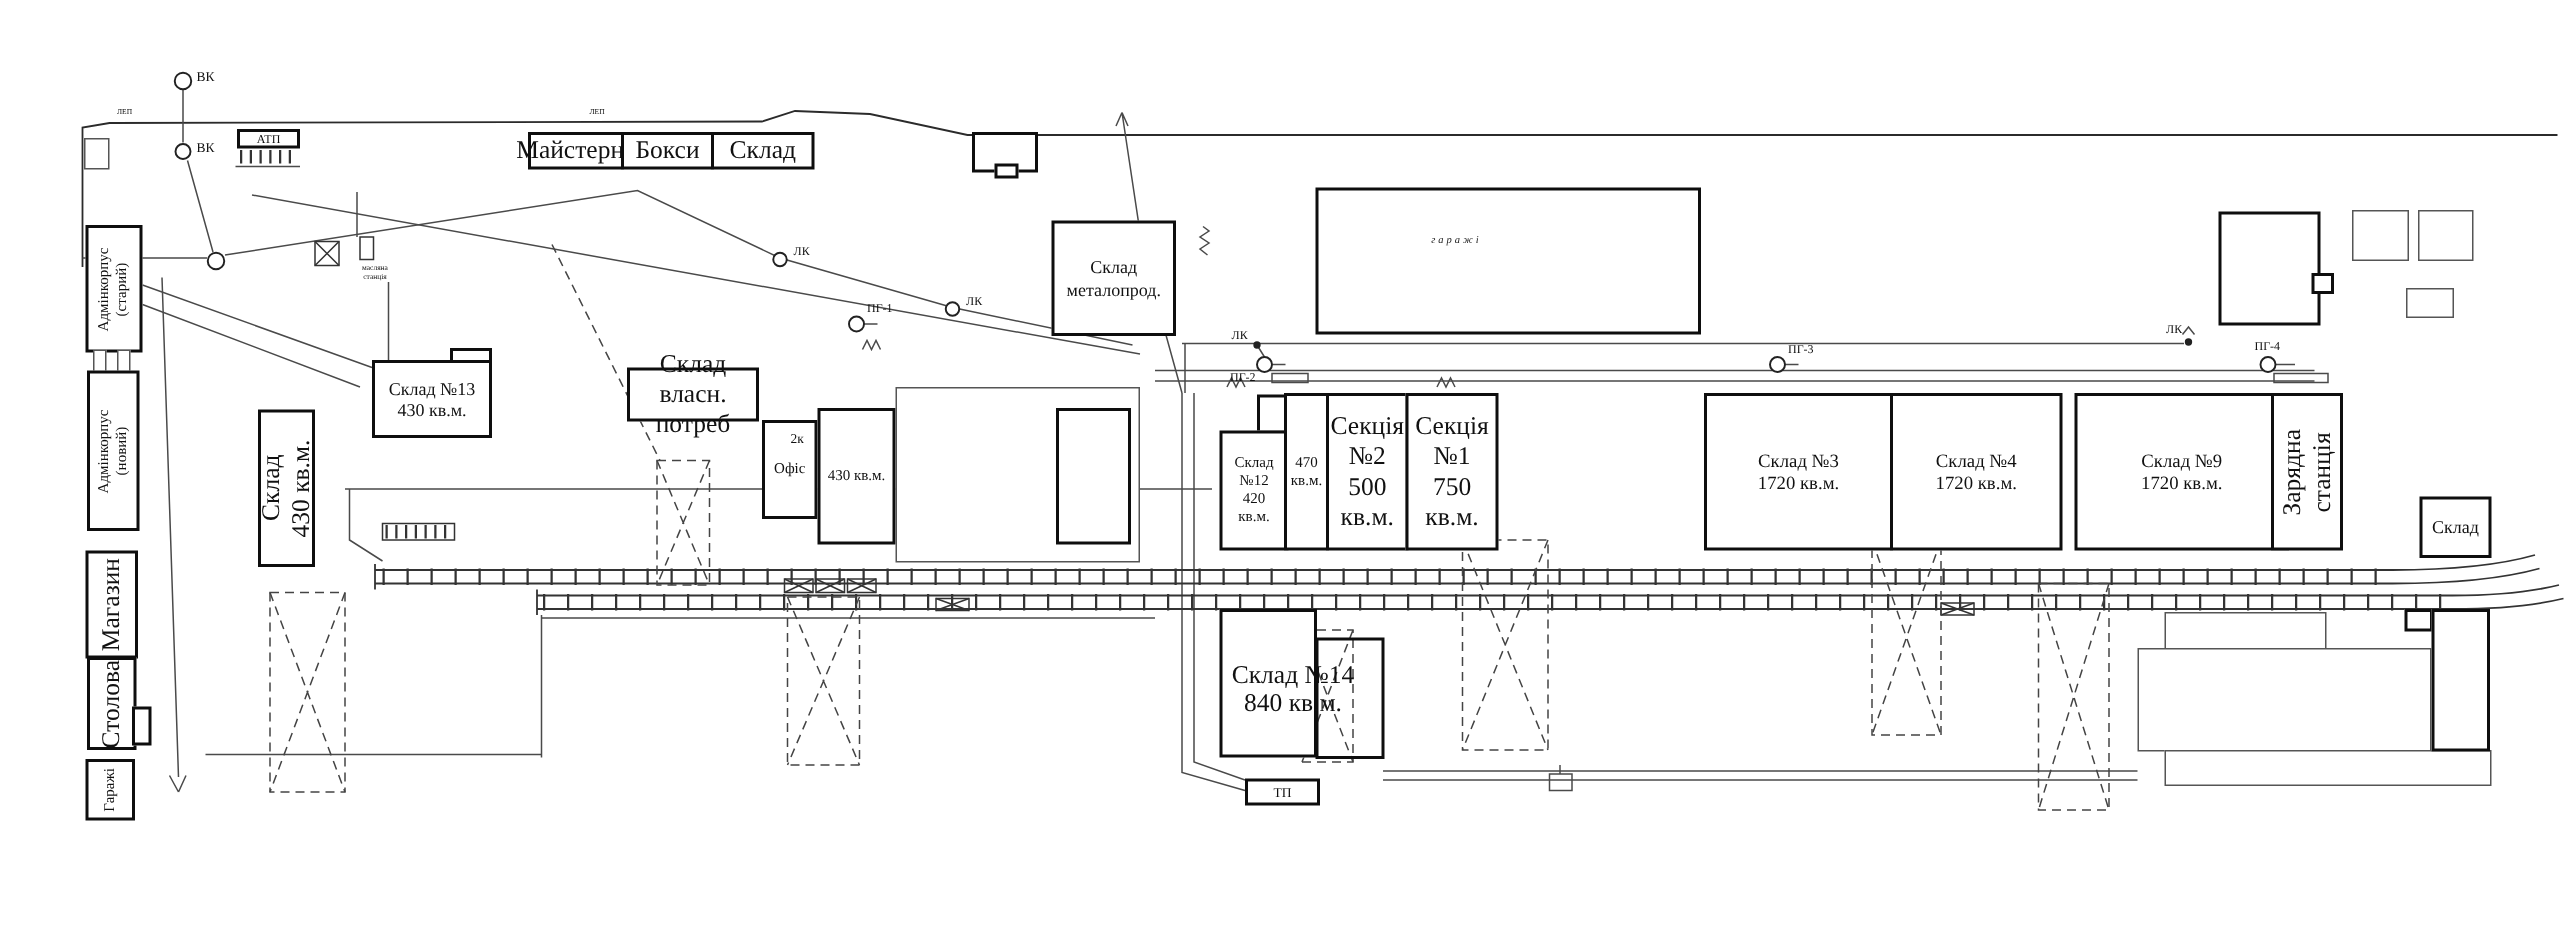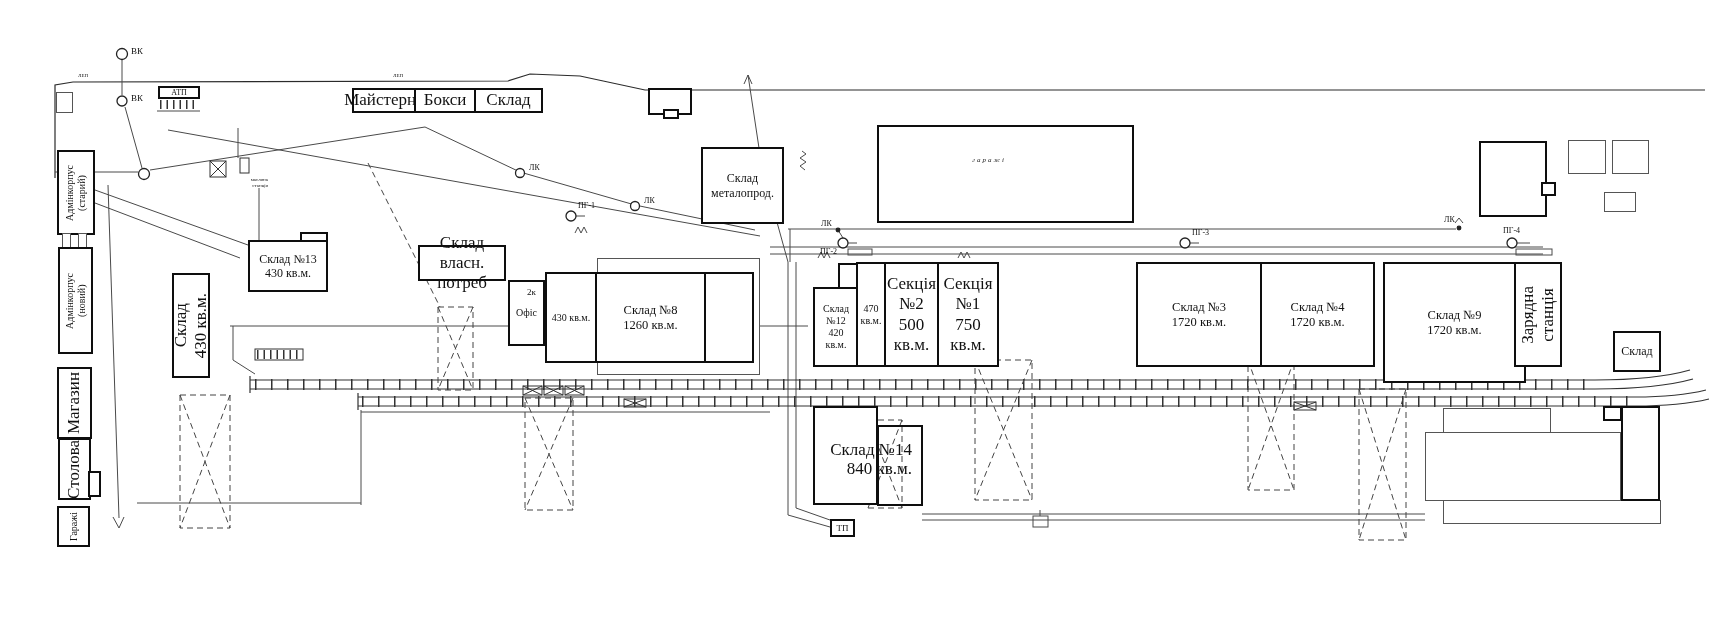--- a/index.html
+++ b/index.html
@@ -5,21 +5,21 @@
   html,body{margin:0;padding:0;background:#fff}
   #plan{position:relative;width:1717px;height:632px;background:#fff;overflow:hidden;
         font-family:"Liberation Serif","DejaVu Serif",serif;color:#111}
   #plan svg{position:absolute;left:0;top:0;z-index:1}
   .b{position:absolute;background:#fff;border:2.5px solid #0e0e0e;box-sizing:border-box;
      display:flex;align-items:center;justify-content:center;z-index:2}
   .tn{border:1.2px solid #555}
   .nf{background:transparent}
   .t{white-space:pre-line;text-align:center;line-height:1.18;color:#111}
   .v{writing-mode:vertical-rl;transform:rotate(180deg)}
-  .lbl{position:absolute;z-index:5;white-space:pre-line;text-align:right;line-height:1.1;color:#111}
+  .lbl{position:absolute;z-index:5;white-space:pre-line;text-align:center;line-height:1.1;color:#111}
   .f5{font-size:5px}.f7{font-size:7px}.f8{font-size:8px}.f9{font-size:9px}
   .f10{font-size:10px}.f11{font-size:17px}.f12{font-size:12px}.f13{font-size:12.5px}
   .hand{font-style:italic;letter-spacing:2px;color:#222}
 </style>
 </head>
 <body>
 
 <div id="plan">
 
   <svg width="1717" height="632" viewBox="0 0 1717 632">
@@ -163,24 +163,20 @@
 430 кв.м.</span>
     </div>
 
   <div class="b tn" style="left:597px;top:258px;width:163px;height:117px"></div>
   <div class="b" style="left:508px;top:280px;width:37px;height:66px">
     <span class="t f10">Офіс</span>
     </div>
   <div class="b" style="left:545px;top:272px;width:52px;height:91px">
     <span class="t f10">430 кв.м.</span>
     </div>
-  <div class="b" style="left:595px;top:272px;width:111px;height:91px">
-    <span class="t f13">Склад №8
-1260 кв.м.</span>
-    </div>
   <div class="b" style="left:704px;top:272px;width:50px;height:91px"></div>
 
   <div class="b" style="left:701px;top:147px;width:83px;height:77px">
     <span class="t f12">Склад
 металопрод.</span>
     </div>
   <div class="b" style="left:877px;top:125px;width:257px;height:98px"></div>
 
   <div class="b" style="left:838px;top:263px;width:20px;height:26px"></div>
   <div class="b" style="left:813px;top:287px;width:46px;height:80px">
@@ -206,21 +202,21 @@
 кв.м.</span>
     </div>
   <div class="b" style="left:1136px;top:262px;width:126px;height:105px">
     <span class="t f13">Склад №3
 1720 кв.м.</span>
     </div>
   <div class="b" style="left:1260px;top:262px;width:115px;height:105px">
     <span class="t f13">Склад №4
 1720 кв.м.</span>
     </div>
-  <div class="b" style="left:1383px;top:262px;width:143px;height:121px">
+  <div class="b" style="left:1383px;top:262px;width:143px;height:105px">
     <span class="t f13">Склад №9
 1720 кв.м.</span>
     </div>
   <div class="b" style="left:1514px;top:262px;width:48px;height:105px">
     <span class="t v f11">Зарядна
 станція</span>
     </div>
 
   <div class="b" style="left:1479px;top:141px;width:68px;height:76px"></div>
   <div class="b" style="left:1541px;top:182px;width:15px;height:14px"></div>
@@ -228,21 +224,21 @@
   <div class="b tn" style="left:1612px;top:140px;width:37px;height:34px"></div>
   <div class="b tn" style="left:1604px;top:192px;width:32px;height:20px"></div>
   <div class="b" style="left:1613px;top:331px;width:48px;height:41px">
     <span class="t f12">Склад</span>
     </div>
 
   <div class="b" style="left:813px;top:406px;width:65px;height:99px"></div>
   <div class="b nf" style="left:877px;top:425px;width:46px;height:81px"></div>
   <div class="lbl t f11" style="left:812px;top:441px;width:100px">Склад №14
 840 кв.м.</div>
-  <div class="b" style="left:830px;top:519px;width:25px;height:18px">
+  <div class="b" style="left:830px;top:519px;width:50px;height:18px">
     <span class="t f9">ТП</span>
     </div>
 
   <div class="b tn" style="left:1443px;top:408px;width:108px;height:25px"></div>
   <div class="b tn" style="left:1425px;top:432px;width:196px;height:69px"></div>
   <div class="b tn" style="left:1443px;top:500px;width:218px;height:24px"></div>
   <div class="b" style="left:1603px;top:406px;width:19px;height:15px"></div>
   <div class="b" style="left:1621px;top:406px;width:39px;height:95px"></div>
 
   <div class="lbl f9" style="left:131px;top:47px">ВК</div>

